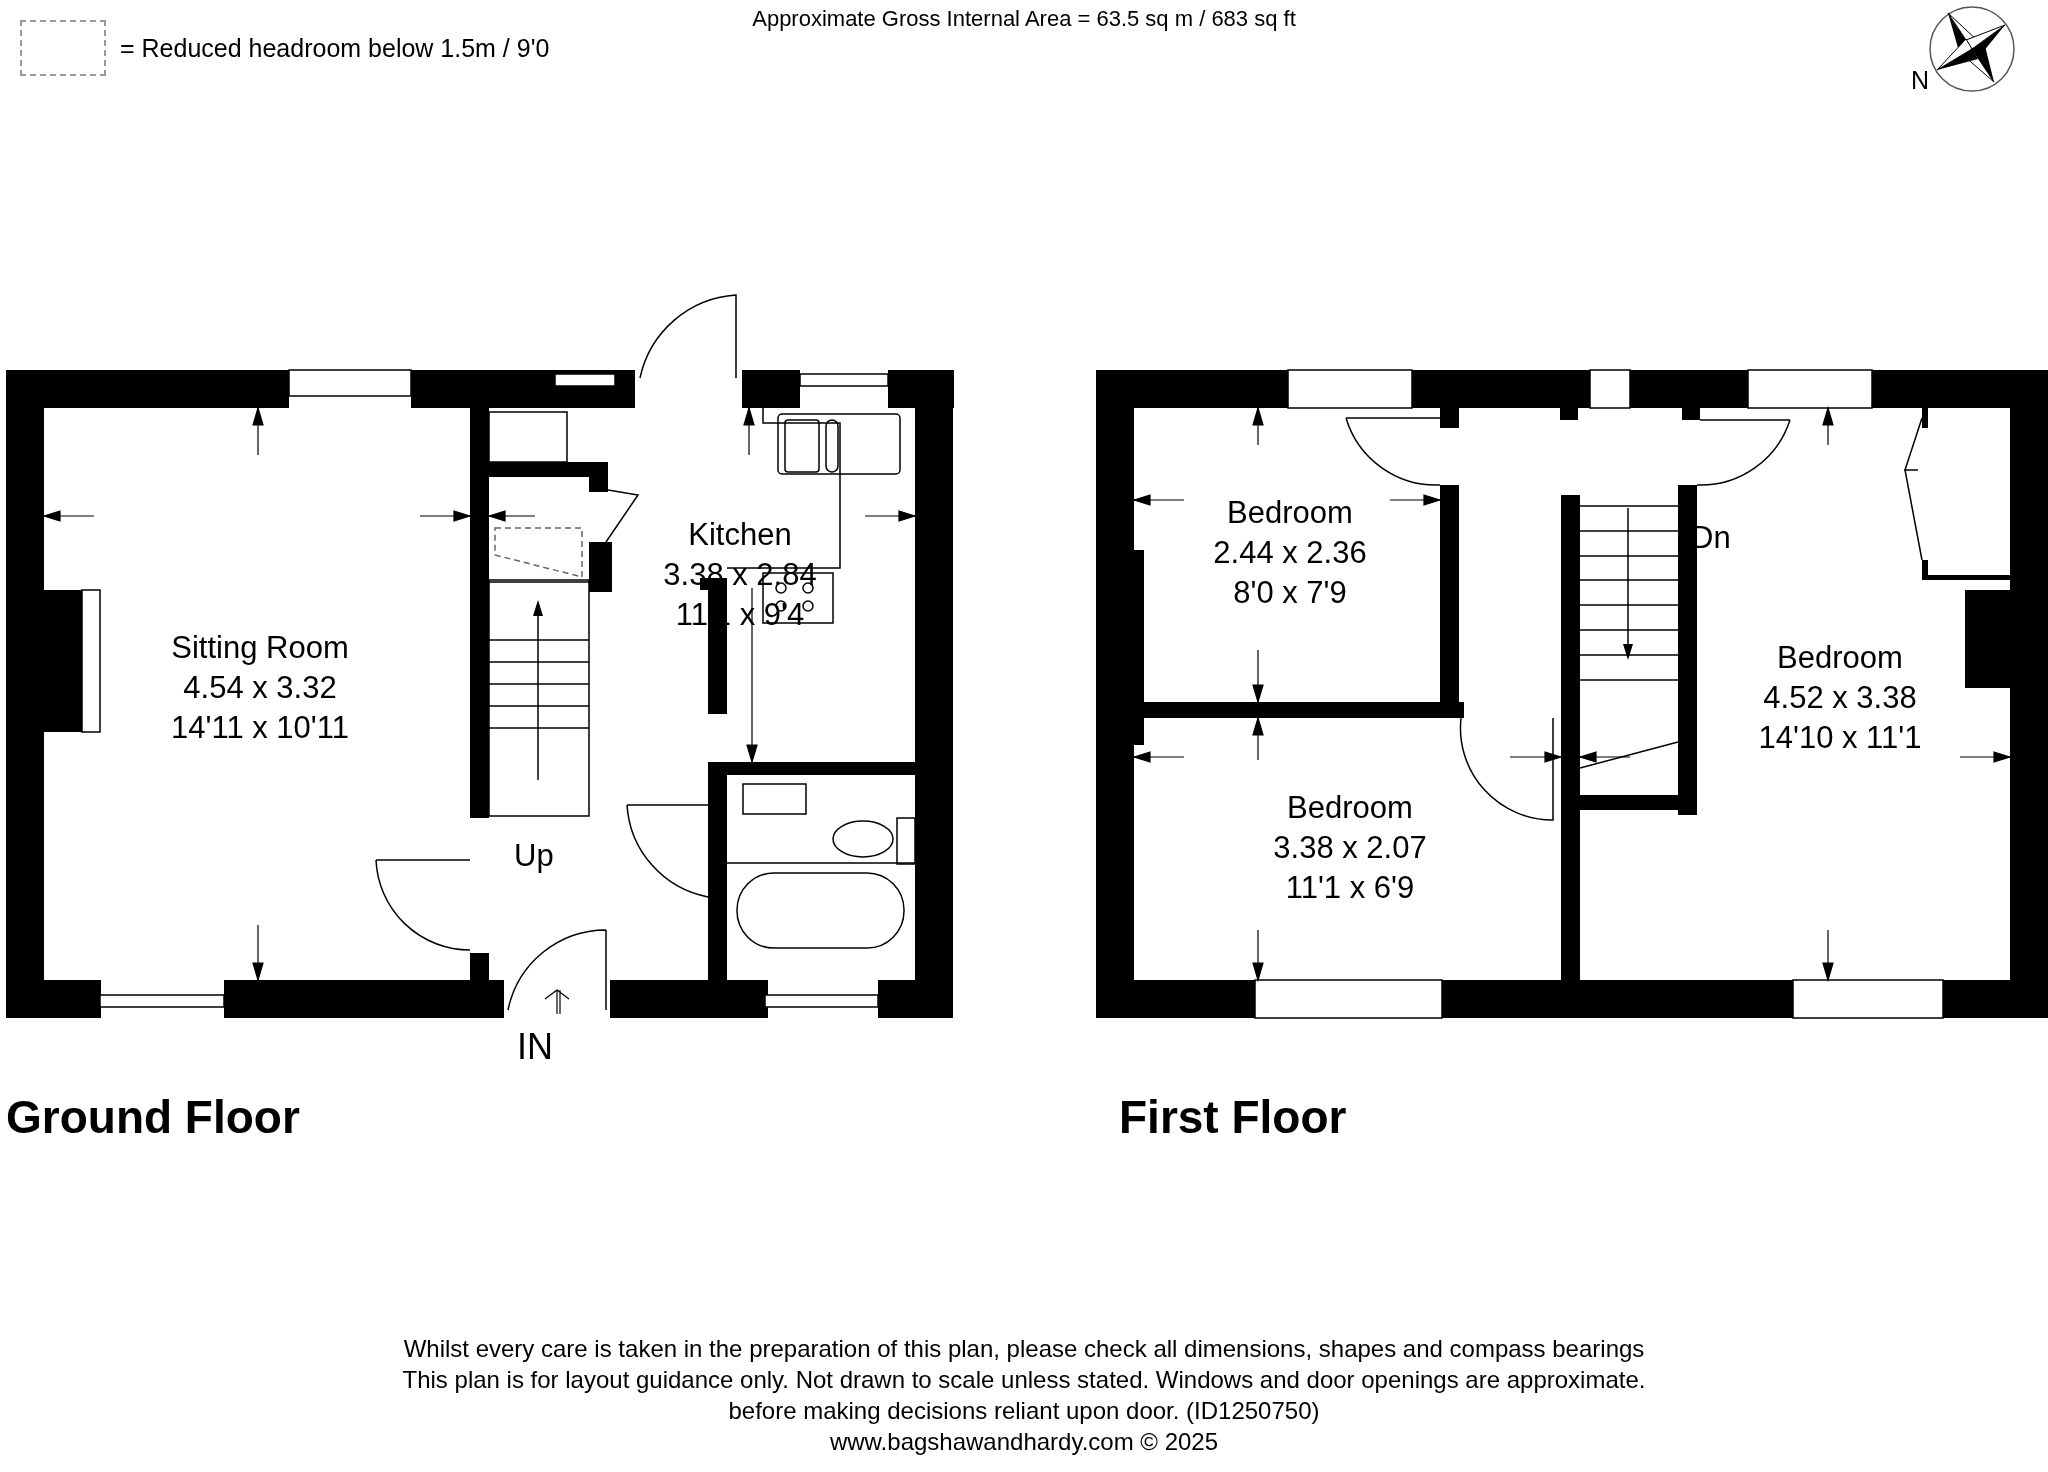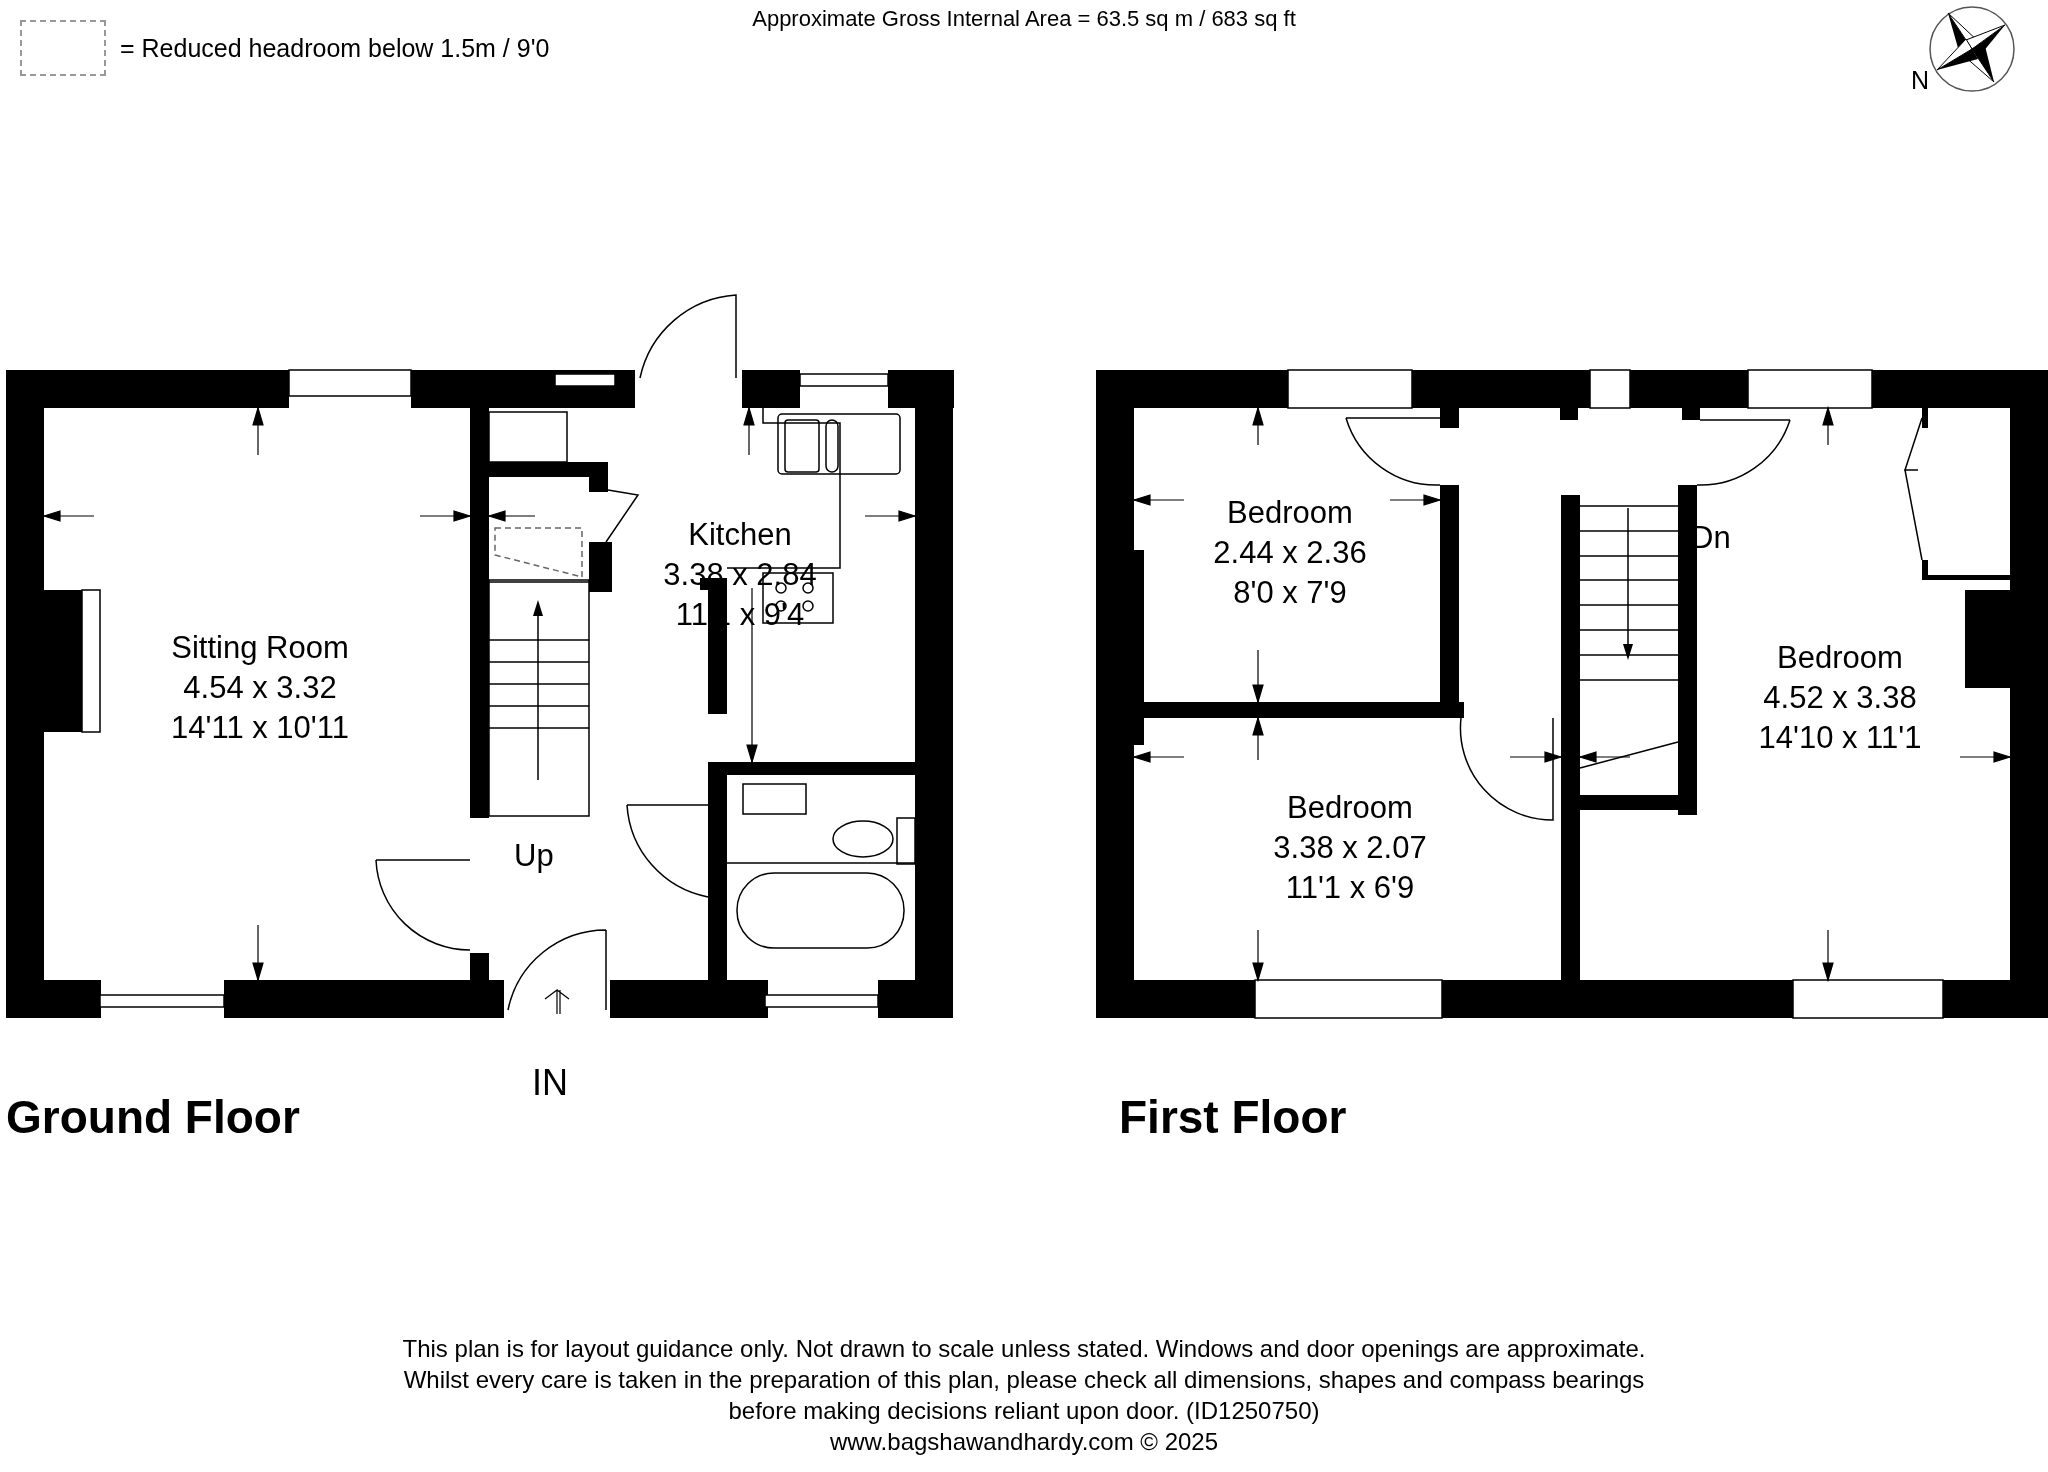--- a/index.html
+++ b/index.html
@@ -212,21 +212,21 @@
   <div>Sitting Room</div>
   <div>4.54 x 3.32</div>
   <div>14'11 x 10'11</div>
 </div>
 <div class="abs room-label" style="left:610px; top:515px; width:260px;">
   <div>Kitchen</div>
   <div>3.38 x 2.84</div>
   <div>11'1 x 9'4</div>
 </div>
 <div class="abs" style="left:514px; top:838px; font-size:31px;">Up</div>
-<div class="abs" style="left:532px; top:1026px; font-size:36px;margin-top:36px;">IN</div>
+<div class="abs" style="left:517px; top:1026px; font-size:36px;">IN</div>
 
 <div class="abs room-label" style="left:1160px; top:493px; width:260px;">
   <div>Bedroom</div>
   <div>2.44 x 2.36</div>
   <div>8'0 x 7'9</div>
 </div>
 <div class="abs room-label" style="left:1220px; top:788px; width:260px;">
   <div>Bedroom</div>
   <div>3.38 x 2.07</div>
   <div>11'1 x 6'9</div>
@@ -235,17 +235,17 @@
   <div>Bedroom</div>
   <div>4.52 x 3.38</div>
   <div>14'10 x 11'1</div>
 </div>
 <div class="abs" style="left:1691px; top:498px; font-size:31px;margin-top:22px;">Dn</div>
 
 <div class="abs floor-title" style="left:6px;">Ground Floor</div>
 <div class="abs floor-title" style="left:1094px;margin-left:25px;">First Floor</div>
 
 <div class="abs disclaimer">
+  <div>Whilst every care is taken in the preparation of this plan, please check all dimensions, shapes and compass bearings</div>
   <div>This plan is for layout guidance only. Not drawn to scale unless stated. Windows and door openings are approximate.</div>
-  <div>Whilst every care is taken in the preparation of this plan, please check all dimensions, shapes and compass bearings</div>
   <div>before making decisions reliant upon door. (ID1250750)</div>
   <div>www.bagshawandhardy.com © 2025</div>
 </div>
 
 </body></html>

